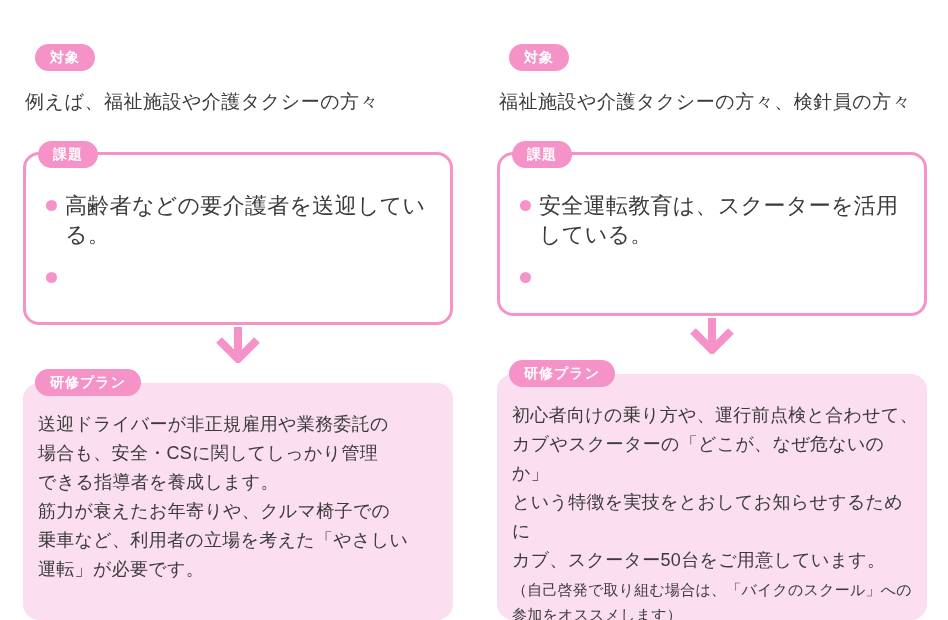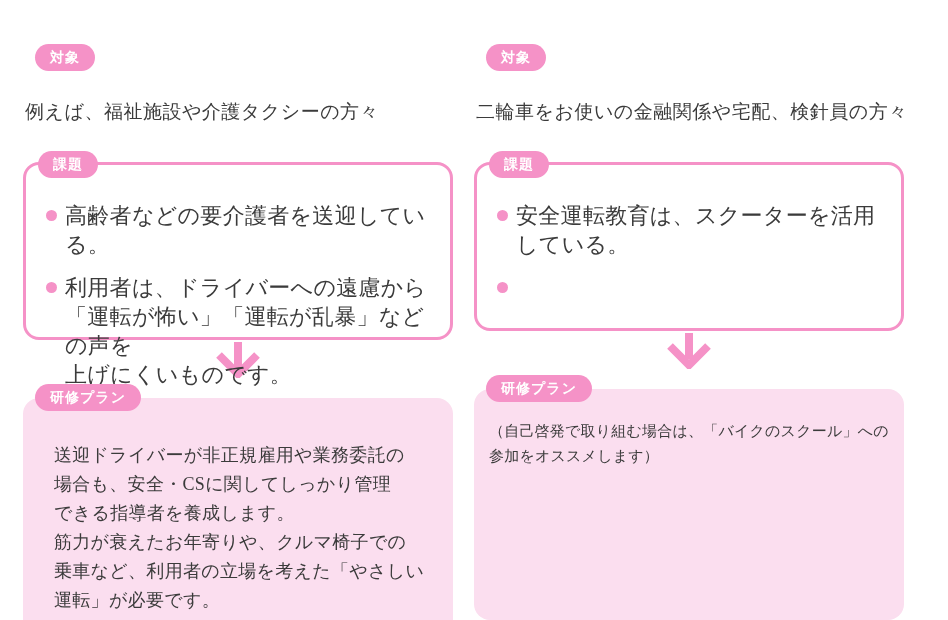--- a/index.html
+++ b/index.html
@@ -7,21 +7,21 @@
     width:948px;height:620px;overflow:hidden;
     font-family:"Liberation Sans","DejaVu Sans",sans-serif;
     color:#3b3b3b;
     -webkit-font-smoothing:antialiased;
   }
   .page{
     box-sizing:border-box;
     width:948px;height:620px;
     padding:44px 21px 0 23px;
     display:flex;
-    gap:21px;
+    gap:44px;
   }
   .col{
     width:430px;
     display:flex;
     flex-direction:column;
   }
   .badge{
     display:inline-block;
     background:#f592c7;
     color:#ffffff;
@@ -30,21 +30,21 @@
     line-height:1;
     padding:6px 15px 7px 15px;
     border-radius:14px;
     letter-spacing:1px;
   }
   .top-badge{
     align-self:flex-start;
     margin-left:12px;
   }
   .target-text{
-    margin:28px 0 0 2px;
+    margin:18px 0 0 2px;
     font-size:19px;
     font-weight:500;
     line-height:1.35;
     letter-spacing:0.5px;
     white-space:nowrap;
   }
   .issues-box{
     position:relative;
     box-sizing:border-box;
     margin-top:37px;
@@ -93,27 +93,26 @@
   .plan-box{
     position:relative;
     box-sizing:border-box;
     margin-top:20px;
     height:246px;
     border-radius:16px;
     background:#fbdeef;
     padding:27px 8px 10px 15px;
   }
   .plan-text{
-    margin:16px;
+    margin:0;
     font-size:18px;
     font-weight:500;
     line-height:29px;
     letter-spacing:0.3px;
     white-space:pre-line;
-    font-family:Liberation Serif, serif;
   }
   .plan-note{
     margin:2px 0 0 0;
     font-size:15px;
     font-weight:500;
     line-height:25px;
     letter-spacing:0.2px;
     white-space:pre-line;
   }
 </style>
@@ -128,23 +127,20 @@
 
     <div class="issues-box">
       <span class="badge box-badge">課題</span>
       <ul class="issues-list">
         <li class="issue">
           <span class="dot"></span>
           <span class="issue-text">高齢者などの要介護者を送迎している。</span>
         </li>
         <li class="issue">
           <span class="dot"></span>
-          <span class="issue-text">利用者は、ドライバーへの遠慮から
-「運転が怖い」「運転が乱暴」などの声を
-上げにくいものです。</span>
         </li>
       </ul>
     </div>
 
     <div class="arrow-wrap">
       <svg width="52" height="36" viewBox="0 0 52 36" fill="none" xmlns="http://www.w3.org/2000/svg">
         <path d="M26 0 L26 26" stroke="#f592c7" stroke-width="8"></path>
         <path d="M7 13 L26 32 L45 13" stroke="#f592c7" stroke-width="8" fill="none"></path>
       </svg>
     </div>
@@ -155,21 +151,21 @@
 場合も、安全・CSに関してしっかり管理
 できる指導者を養成します。
 筋力が衰えたお年寄りや、クルマ椅子での
 乗車など、利用者の立場を考えた「やさしい
 運転」が必要です。</p>
     </div>
   </section>
 
   <section class="col">
     <span class="badge top-badge">対象</span>
-    <p class="target-text">二輪車をお使いの金融関係や宅配、検針員の方々</p>
+    <p class="target-text">福祉施設や介護タクシーの方々、検針員の方々</p>
 
     <div class="issues-box">
       <span class="badge box-badge">課題</span>
       <ul class="issues-list">
         <li class="issue">
           <span class="dot"></span>
           <span class="issue-text">安全運転教育は、スクーターを活用している。</span>
         </li>
         <li class="issue">
           <span class="dot"></span>
@@ -179,18 +175,22 @@
 
     <div class="arrow-wrap">
       <svg width="52" height="36" viewBox="0 0 52 36" fill="none" xmlns="http://www.w3.org/2000/svg">
         <path d="M26 0 L26 26" stroke="#f592c7" stroke-width="8"></path>
         <path d="M7 13 L26 32 L45 13" stroke="#f592c7" stroke-width="8" fill="none"></path>
       </svg>
     </div>
 
     <div class="plan-box">
       <span class="badge box-badge">研修プラン</span>
+      <p class="plan-text">初心者向けの乗り方や、運行前点検と合わせて、
+カブやスクーターの「どこが、なぜ危ないのか」
+という特徴を実技をとおしてお知らせするために
+カブ、スクーター50台をご用意しています。</p>
       <p class="plan-note">（自己啓発で取り組む場合は、「バイクのスクール」への
 参加をオススメします）</p>
     </div>
   </section>
 
 </div>
 
 </body></html>

